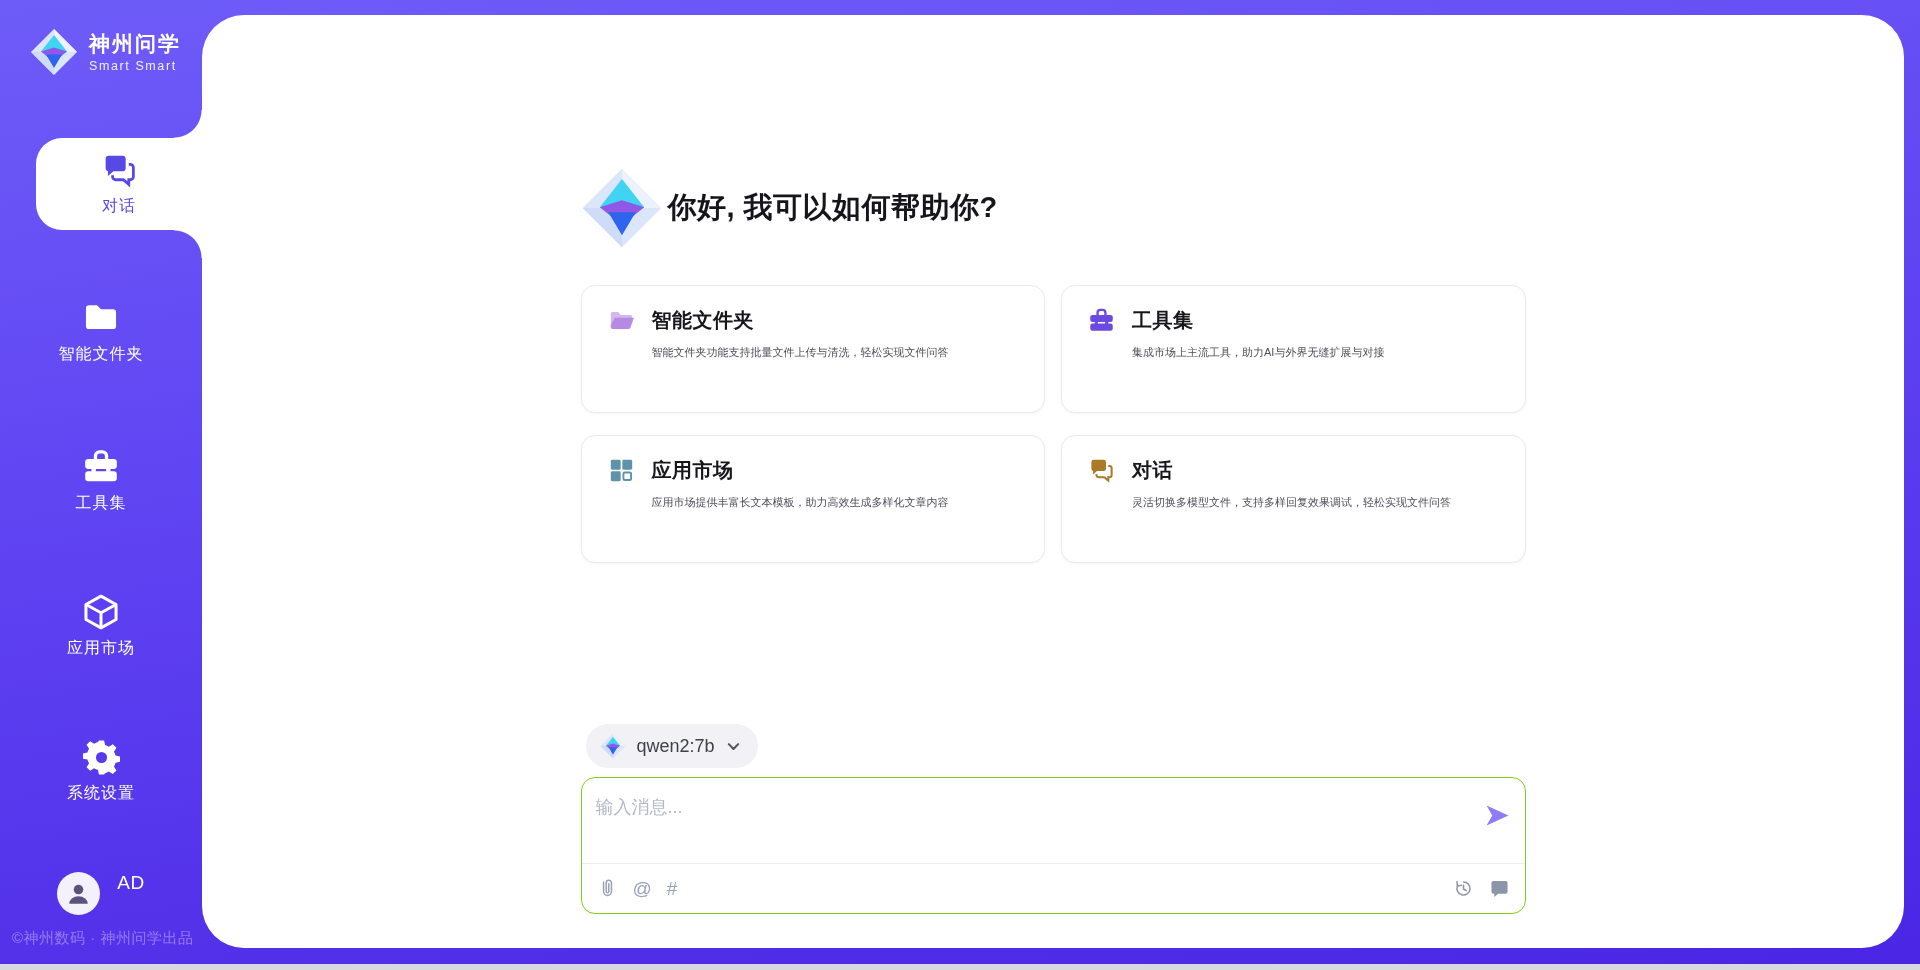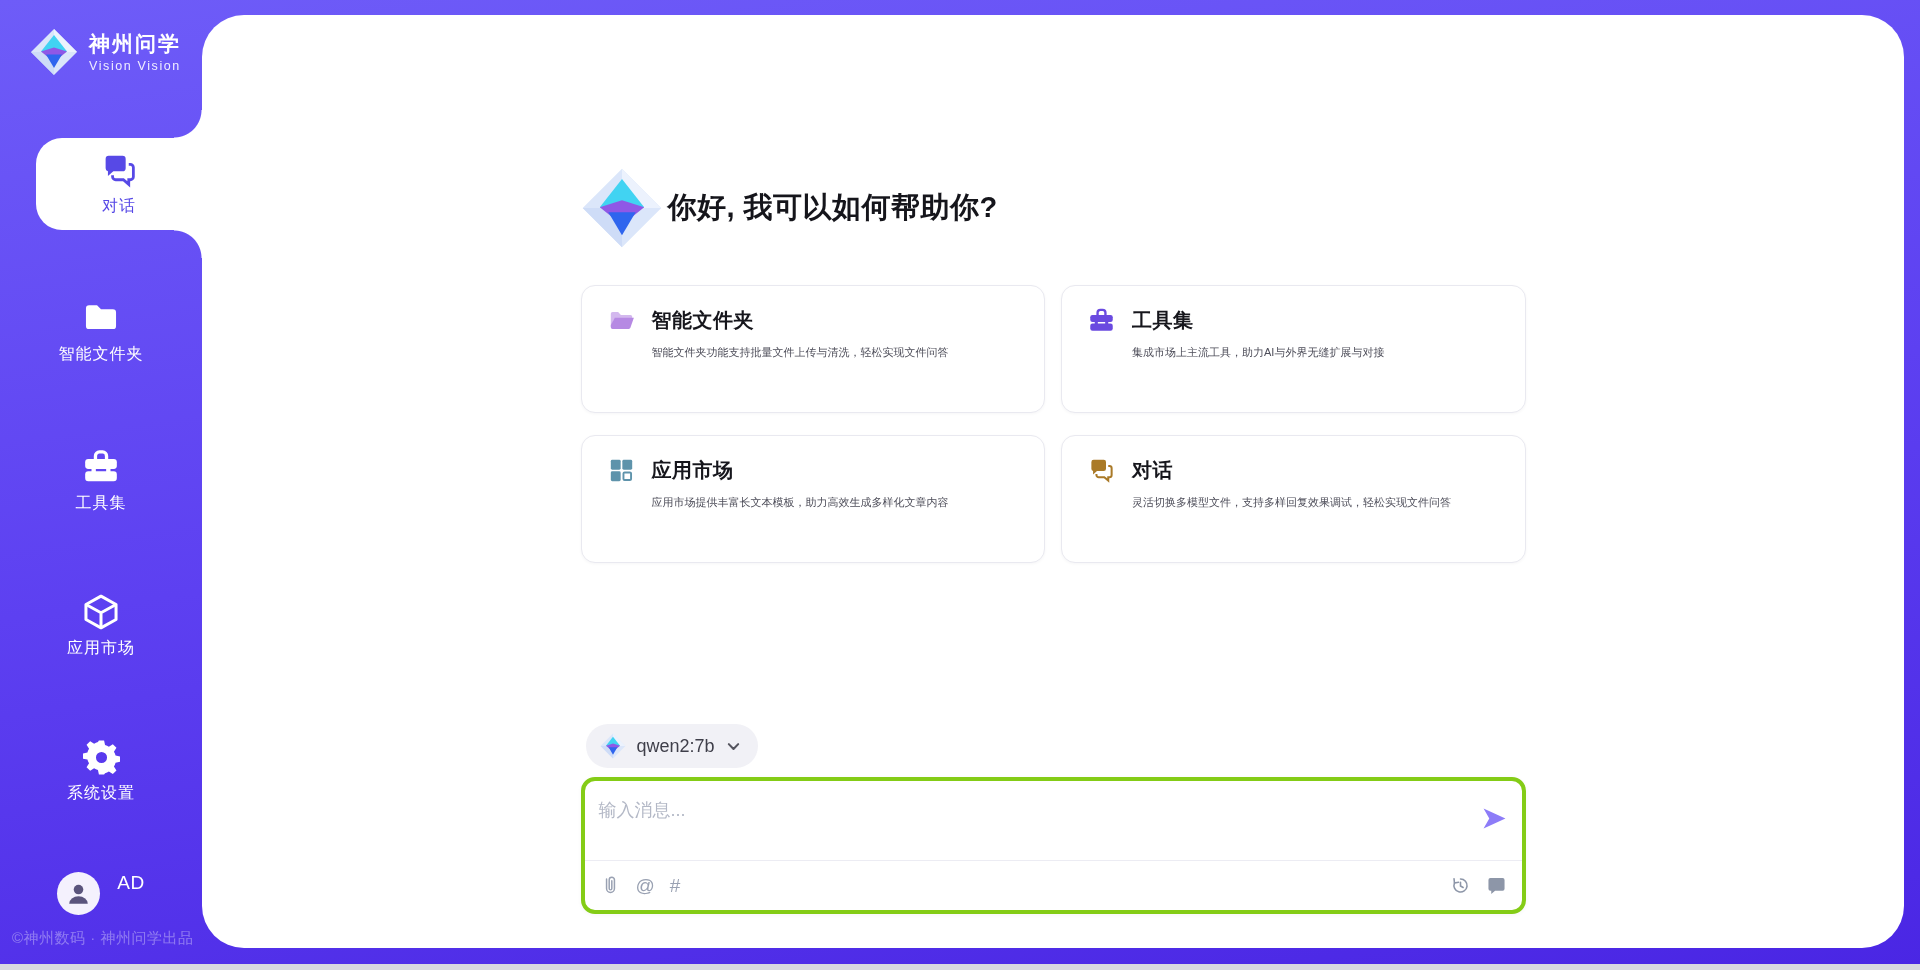--- a/index.html
+++ b/index.html
@@ -89,21 +89,21 @@
   .model-pill {
     display:inline-flex; align-items:center; gap:11px; height:44px;
     padding:0 17px 0 14px; margin-left:5px;
     background:#f1f1f6; border-radius:22px; cursor:pointer;
   }
   .model-name { font-size:18px; color:#3f3f4a; }
 
   
   .composer {
     margin-top:9px; width:945px; height:137px; background:#fff;
-    border:4px solid #84cc16; border-radius:14px;
+    border:1px solid #84cc16; border-radius:14px;
     box-shadow:0 1px 4px rgba(25,25,60,.04);
     display:flex; flex-direction:column;
   }
   .composer-top { position:relative; flex:1; padding:17px 14px 0 14px; cursor:text; }
   .composer-placeholder { font-size:18px; color:#b3b8c6; }
   .send-btn { position:absolute; top:25px; right:15px; color:#8d7cf8; cursor:pointer; }
   .composer-divider { border-top:1px solid #ececf3; }
   .composer-bottom { display:flex; align-items:center; gap:15px; padding:0 15px; height:49px; color:#99a1b2; }
   .tool-btn { cursor:pointer; display:flex; align-items:center; color:#99a1b2; }
   .glyph-btn { font-size:19px; line-height:1; }
@@ -178,21 +178,21 @@
 
 <aside class="sidebar">
   <div class="logo-row">
     <span>
       <svg width="48" height="48">
           <use href="#icon-diamond"></use>
         </svg>
     </span>
     <div class="logo-text">
       <div class="t1">神州问学</div>
-      <div class="t2">Vision Vision</div>
+      <div class="t2">Smart Smart</div>
     </div>
   </div>
 
   <nav class="nav">
     <div class="nav-item active">
       <span style="color:#5749e6">
         <svg width="37" height="37">
             <use href="#icon-chat-duo"></use>
           </svg>
       </span>

